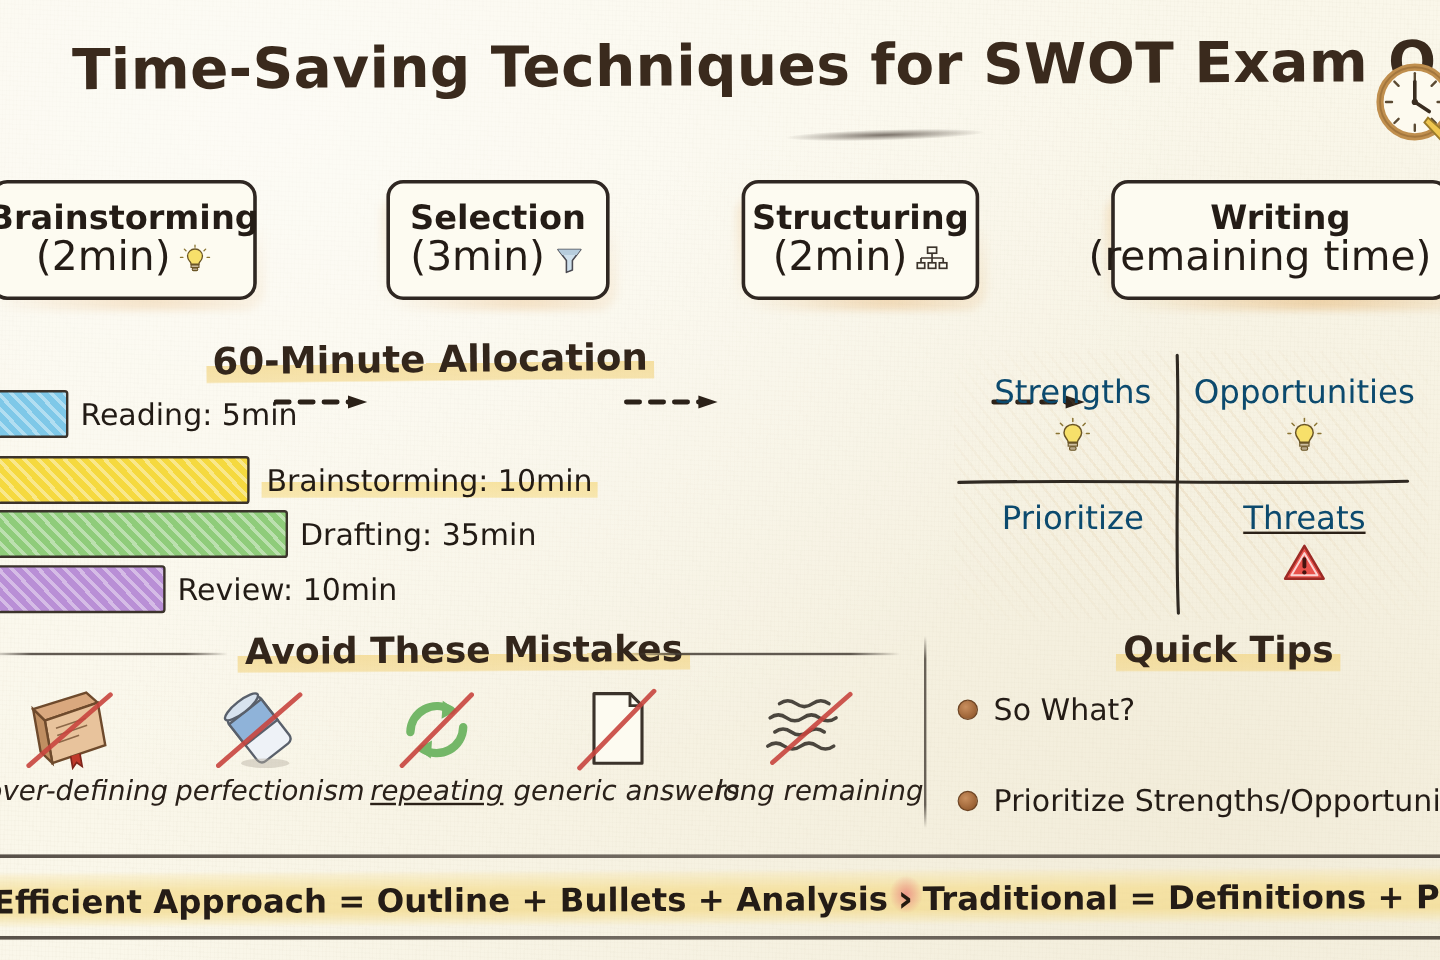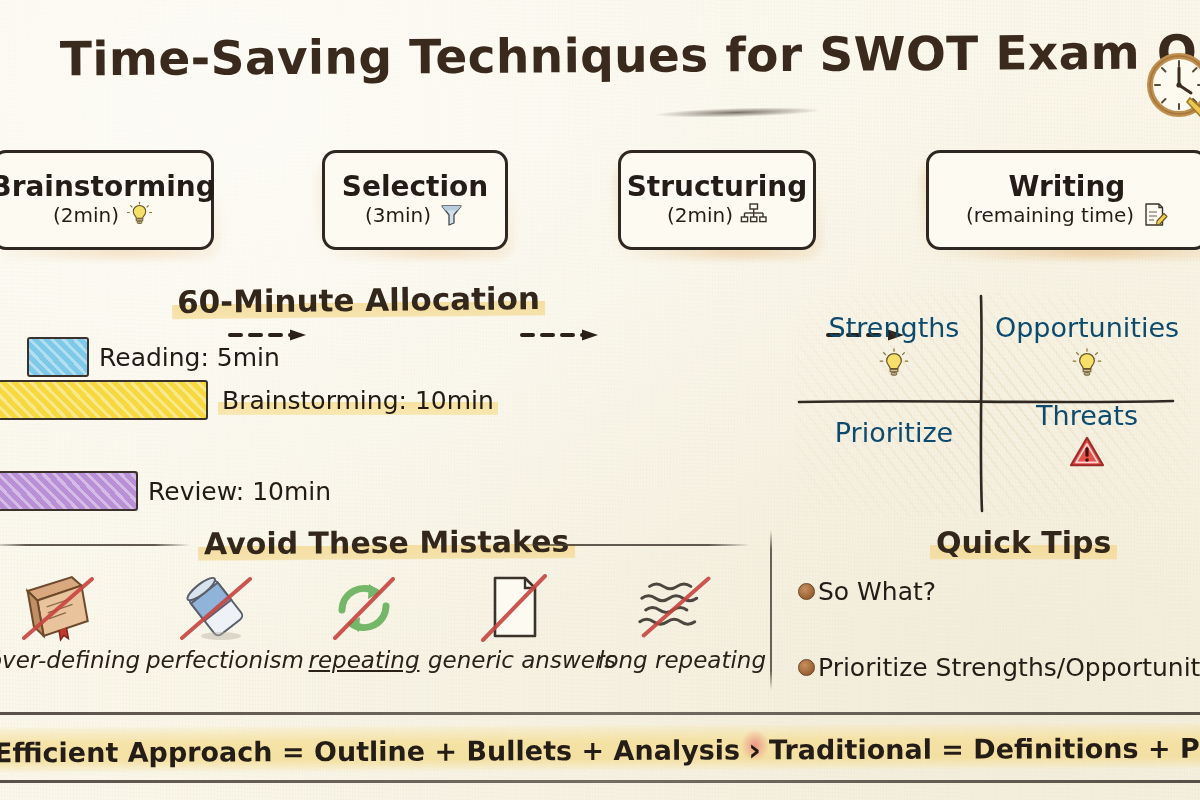--- a/index.html
+++ b/index.html
@@ -52,21 +52,21 @@
   }
   .fbox .shadow{
     position:absolute;left:-8px;top:8px;right:-10px;bottom:-12px;
     border-radius:18px;z-index:-1;
     background:
       radial-gradient(ellipse at 60% 85%, rgba(231,178,108,.55), rgba(231,178,108,0) 66%),
       radial-gradient(ellipse at 20% 20%, rgba(231,178,108,.35), rgba(231,178,108,0) 70%);
     filter:blur(3px);
   }
   .fbox-name{font-size:28px;font-weight:700;color:#241c16;line-height:1.04;white-space:nowrap;}
-  .fbox-sub{font-size:20px;color:#241c16;line-height:1.1;white-space:nowrap;display:flex;align-items:center;gap:7px;}
+  .fbox-sub{font-size:34px;color:#241c16;line-height:1.1;white-space:nowrap;display:flex;align-items:center;gap:7px;}
   .fbox-sub .gi{display:inline-block;width:27px;height:27px;}
 
   .arrow{position:absolute;top:188px;height:14px;}
 
   
   .alloc{position:absolute;left:0;top:282px;width:520px;height:235px;}
   .alloc-title{
     position:absolute;left:172px;top:0px;
     font-size:31px;font-weight:700;color:#33261b;white-space:nowrap;
     transform:rotate(-.6deg);
@@ -123,21 +123,21 @@
   .vdiv{position:absolute;left:770px;top:530px;width:2px;height:160px;
     background:linear-gradient(180deg, rgba(70,62,54,0), rgba(70,62,54,.8) 12%, rgba(70,62,54,.8) 88%, rgba(70,62,54,0));}
 
   
   .tips{position:absolute;left:790px;top:525px;width:420px;height:168px;}
   .tips-title{position:absolute;left:140px;top:0;font-size:30px;font-weight:700;color:#33261b;white-space:nowrap;}
   .tips-title .hl{
     background:linear-gradient(180deg, rgba(255,255,255,0) 58%, rgba(243,214,133,.72) 58%, rgba(243,214,133,.60) 96%, rgba(255,255,255,0) 100%);
     padding:0 6px;
   }
-  .tip{position:absolute;left:8px;display:flex;align-items:center;gap:3px;white-space:nowrap;}
+  .tip{position:absolute;left:8px;display:flex;align-items:center;gap:13px;white-space:nowrap;}
   .tip .dot{
     width:15px;height:15px;border-radius:50%;
     background:radial-gradient(circle at 38% 34%, #c98f5e, #9a6134 70%, #7d4c27);
     border:1.5px solid #6d4423;flex:0 0 auto;
   }
   .tip .txt{font-size:25px;color:#241c16;font-weight:500;}
 
   
   .banner{position:absolute;left:0;top:706px;width:1200px;height:86px;}
   .banner .edge{position:absolute;left:-10px;width:1220px;height:3px;
@@ -287,32 +287,36 @@
         </span>
       </div>
     </div>
   </div>
 
   <div class="alloc">
     <div class="alloc-title">
       <span class="hl">60-Minute Allocation</span>
     </div>
 
-    <div class="bar-row" style="top:52px;padding-left:32px;">
+    <div class="bar-row" style="top:40px;">
       <div class="bar" style="width:62px;background:#7ec8e8;margin-left:-5px;"></div>
       <div class="bar-label">Reading: 5min</div>
     </div>
 
     <div class="bar-row" style="top:95px;text-align:right;">
       <div class="bar" style="width:213px;background:#f5d93f;margin-left:-5px;"></div>
       <div class="bar-label">
         <span class="hl">Brainstorming:  10min</span>
       </div>
     </div>
 
+    <div class="bar-row" style="top:140px;">
+      <div class="bar" style="width:245px;background:#8fcc7a;margin-left:-5px;"></div>
+      <div class="bar-label">Drafting: 35min</div>
+    </div>
 
     <div class="bar-row" style="top:186px;">
       <div class="bar" style="width:143px;background:#b98fd6;margin-left:-5px;"></div>
       <div class="bar-label">Review: 10min</div>
     </div>
   </div>
 
   <div class="swot">
     <div class="swot-shade"></div>
 
@@ -354,21 +358,21 @@
             <line x1="31.6" y1="15" x2="29" y2="15"></line>
           </g>
         </svg>
       </div>
     </div>
 
     <div class="swot-cell" style="left:14px;top:125px;width:170px;">
       <div class="lbl">Prioritize</div>
     </div>
 
-    <div class="swot-cell" style="left:194px;top:108px;width:196px;">
+    <div class="swot-cell" style="left:194px;top:125px;width:196px;text-decoration:underline;">
       <div class="lbl">Threats</div>
       <div class="swot-ic">
         <svg viewBox="0 0 40 36" width="38" height="34">
           <path d="M20 3 L37 32 H3 Z" fill="#e8514b" stroke="#9c2a25" stroke-width="2.2" stroke-linejoin="round"></path>
           <path d="M20 9.5 L31.5 29 H8.5 Z" fill="none" stroke="#fdeaea" stroke-width="1.8" stroke-linejoin="round" opacity=".85"></path>
           <rect x="18.3" y="13" width="3.4" height="10" rx="1.6" fill="#47130f"></rect>
           <circle cx="20" cy="26.5" r="1.9" fill="#47130f"></circle>
         </svg>
       </div>
     </div>
@@ -445,21 +449,21 @@
         <svg viewBox="0 0 110 76" width="108" height="76">
           <g stroke="#4b463e" stroke-width="3" fill="none" stroke-linecap="round">
             <path d="M22 16 q7 -5 14 0 t14 0 t14 0"></path>
             <path d="M14 28 q7 -5 14 0 t14 0 t14 0 t14 0"></path>
             <path d="M18 40 q7 -5 14 0 t14 0 t14 0"></path>
             <path d="M12 52 q7 -5 14 0 t14 0 t14 0 t14 0"></path>
           </g>
           <line x1="16" y1="66" x2="82" y2="8" stroke="#c8453f" stroke-width="4" stroke-linecap="round" opacity=".9"></line>
         </svg>
       </div>
-      <div class="cap">long repeating</div>
+      <div class="cap">long remaining</div>
     </div>
   </div>
 
   <div class="vdiv"></div>
 
   <div class="tips">
     <div class="tips-title">
       <span class="hl">Quick Tips</span>
     </div>
     <div class="tip" style="top:52px;">

